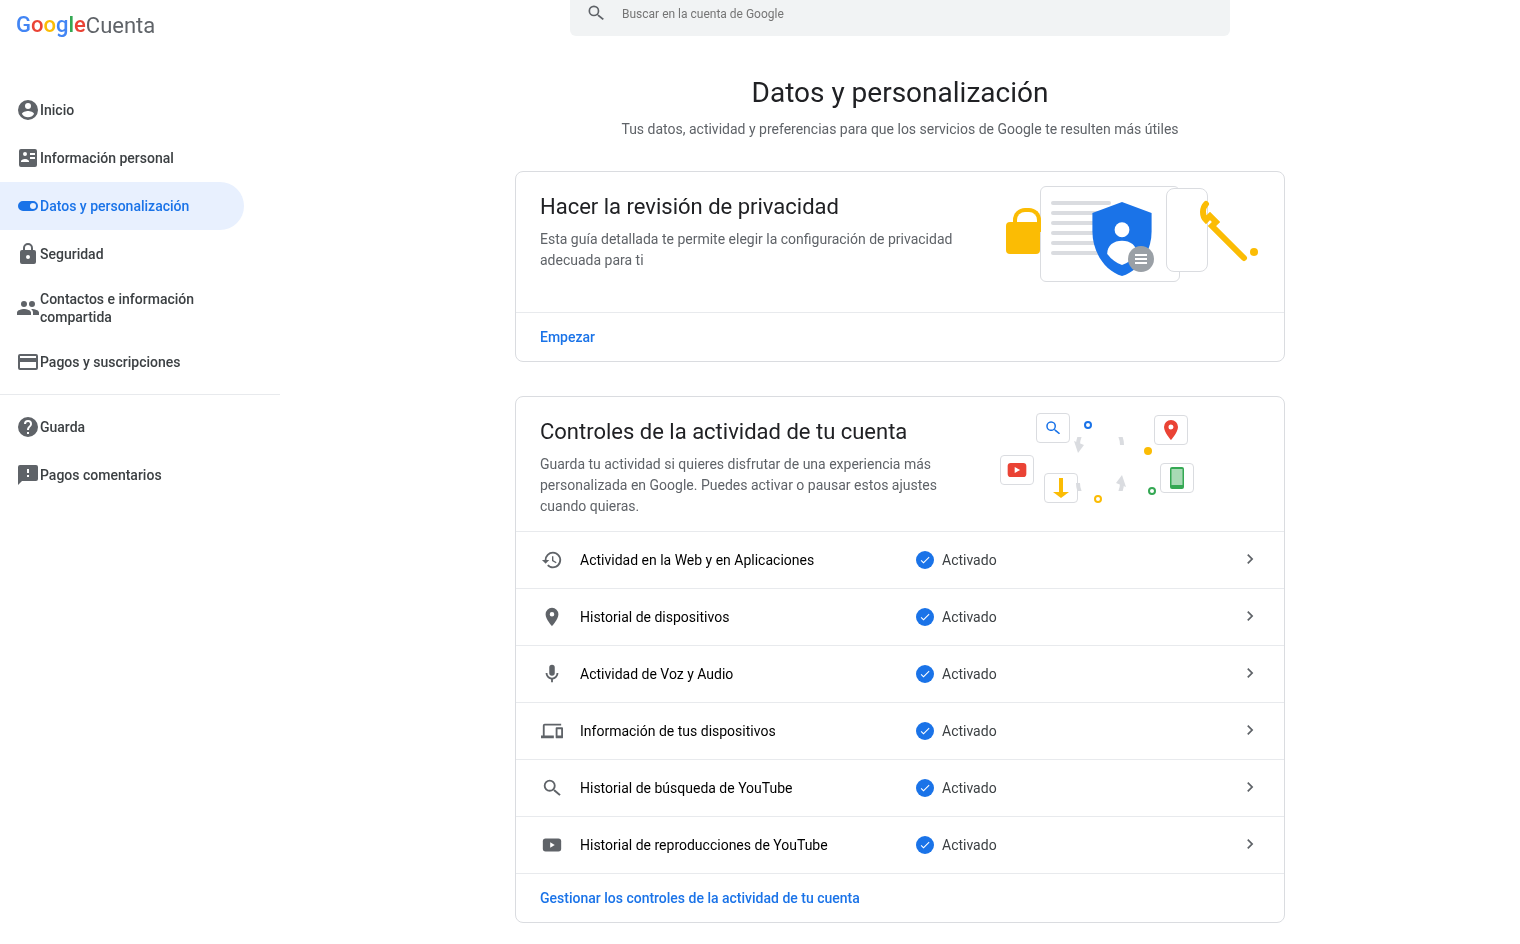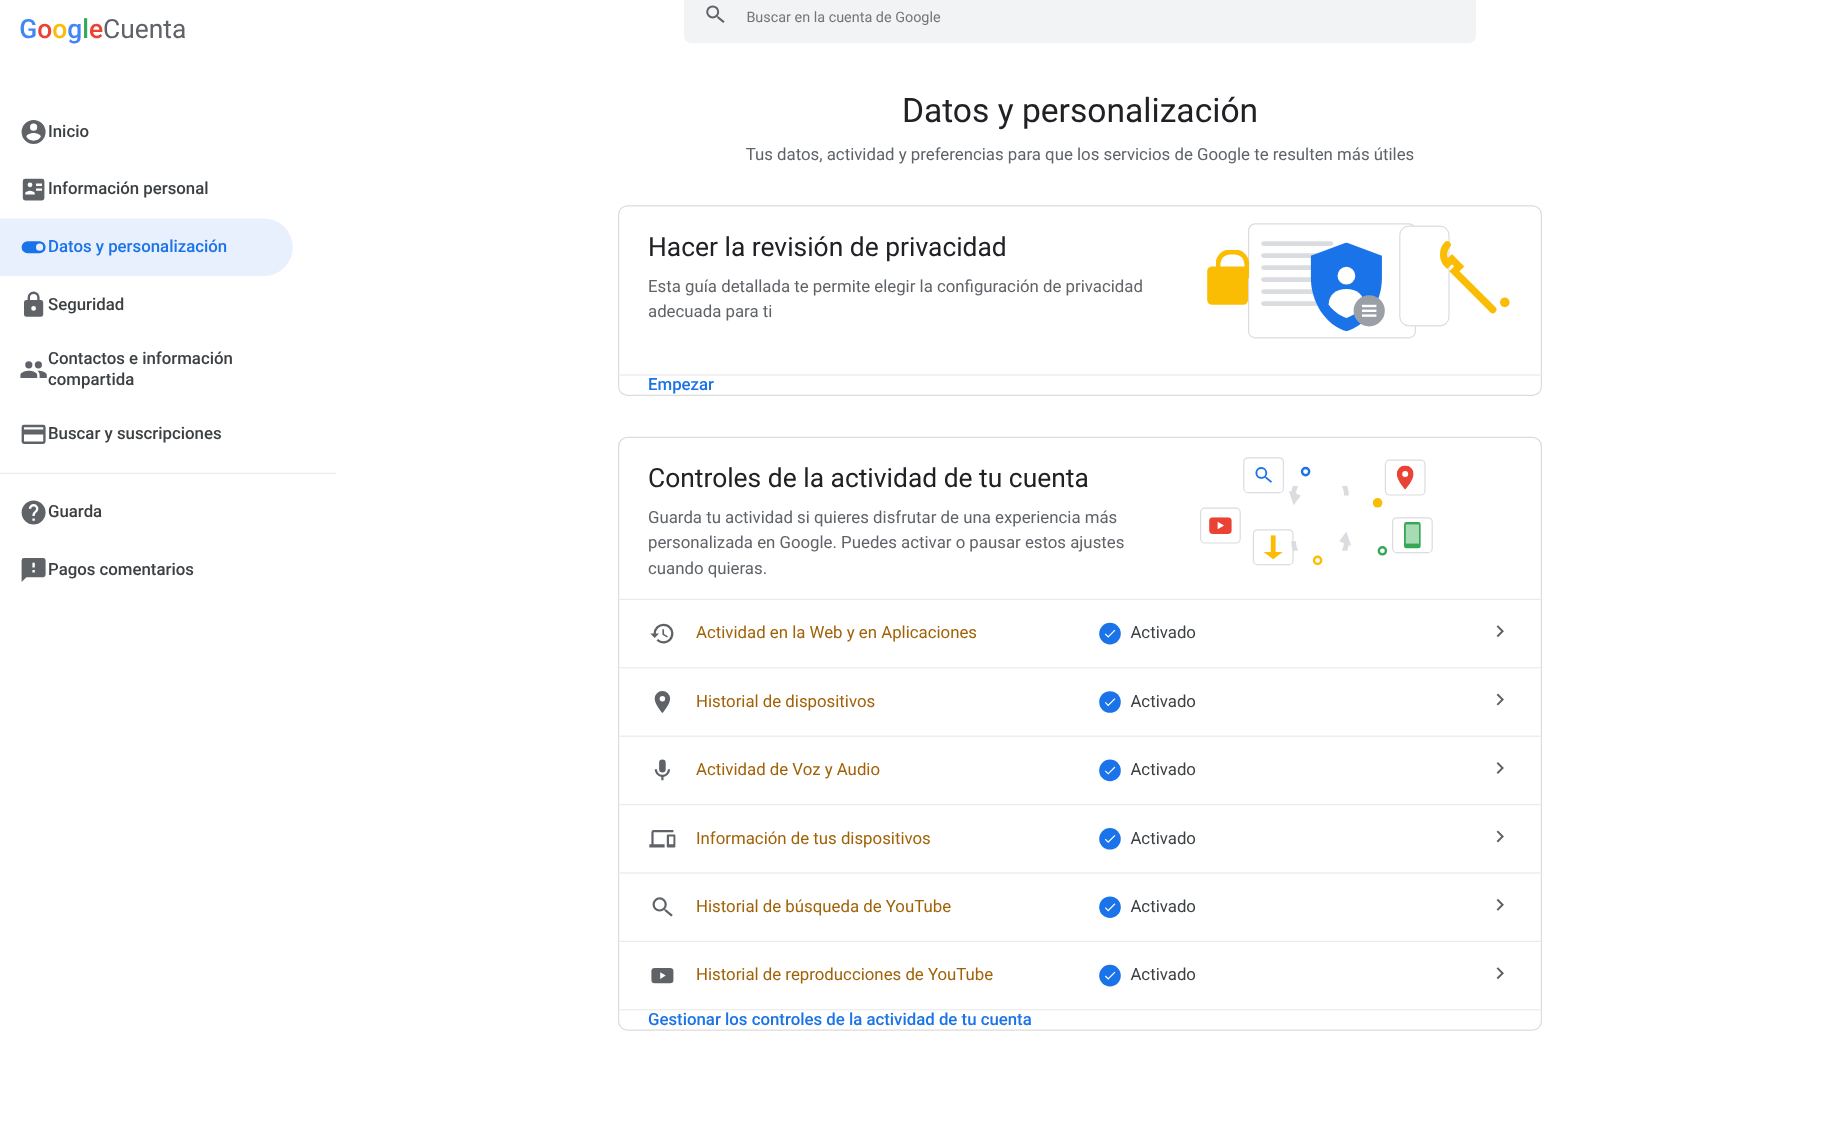--- a/index.html
+++ b/index.html
@@ -22,27 +22,27 @@
 .searchbar{width:660px;height:44px;background:#f1f3f4;border-radius:6px;display:flex;align-items:center;padding:0 16px;margin-top:-8px;gap:16px;color:#5f6368}
 .searchbar input{border:none;background:transparent;outline:none;font-size:12px;color:#5f6368;flex:1}
 .page-title{font-size:28px;color:#202124;margin-top:40px;font-weight:400}
 .page-sub{color:#5f6368;font-size:14px;margin-top:12px;text-align:center;max-width:700px}
 .card{width:770px;border:1px solid #dadce0;border-radius:8px;margin-top:34px;overflow:hidden}
 .card-body{padding:22px 24px 18px 24px;display:flex;gap:20px}
 .card-text{flex:1}
 .card-title{font-size:22px;color:#202124;font-weight:400;margin-bottom:10px}
 .card-desc{font-size:14px;color:#5f6368;line-height:1.5;max-width:480px}
 .card-illus{width:260px;height:100px;flex-shrink:0}
-.card-footer{border-top:1px solid #e8eaed;padding:0 24px}
+.card-footer{border-top:1px solid #e8eaed;padding:16px 24px}
 .card-link{color:#1a73e8;font-size:14px;font-weight:500;cursor:pointer}
 .activity-list{margin-top:8px}
 .activity-row{display:flex;align-items:center;padding:16px 24px;border-top:1px solid #e8eaed;cursor:pointer}
 .activity-row .ric{width:24px;height:24px;margin-right:16px;color:#5f6368;display:flex;align-items:center;justify-content:center}
 .activity-row .ric svg{width:22px;height:22px;fill:currentColor}
-.activity-row .rlabel{flex:0 0 336px;font-size:14px;color:#a16207}
+.activity-row .rlabel{flex:0 0 336px;font-size:14px;color:#000000}
 .activity-row .check{width:18px;height:18px;margin-right:8px}
 .activity-row .status{font-size:14px;color:#3c4043;flex:1}
 .activity-row .chev{color:#5f6368}
 .check-badge{width:18px;height:18px;border-radius:50%;background:#1a73e8;display:flex;align-items:center;justify-content:center}
 .check-badge svg{width:12px;height:12px;fill:#fff}
 .chev svg{width:20px;height:20px;fill:currentColor}
 .card2-body{padding:22px 24px 4px 24px;display:flex;gap:20px}
 
 .il1{position:relative;width:260px;height:100px}
 .il1 .sheet{position:absolute;left:40px;top:-8px;width:140px;height:96px;background:#fff;border:1px solid #dadce0;border-radius:6px}
@@ -118,21 +118,21 @@
             </svg>
           </span>
         <span class="lbl">Contactos e información compartida</span>
       </div>
       <div class="nav-item">
         <span class="ic">
             <svg viewBox="0 0 24 24">
               <path d="M20 4H4a2 2 0 00-2 2v12a2 2 0 002 2h16a2 2 0 002-2V6a2 2 0 00-2-2zm0 14H4v-6h16v6zm0-10H4V6h16v2z"></path>
             </svg>
           </span>
-        <span class="lbl">Buscar y suscripciones</span>
+        <span class="lbl">Pagos y suscripciones</span>
       </div>
       <div class="nav-divider"></div>
       <div class="nav-item">
         <span class="ic">
             <svg viewBox="0 0 24 24">
               <path d="M12 2a10 10 0 100 20 10 10 0 000-20zm1 17h-2v-2h2v2zm2.07-7.75l-.9.92C13.45 12.9 13 13.5 13 15h-2v-.5c0-1.1.45-2.1 1.17-2.83l1.24-1.26a1.96 1.96 0 00-1.41-3.41 2 2 0 00-2 2H8a4 4 0 118 0c0 .88-.36 1.68-.93 2.25z"></path>
             </svg>
           </span>
         <span class="lbl">Guarda</span>
       </div>

